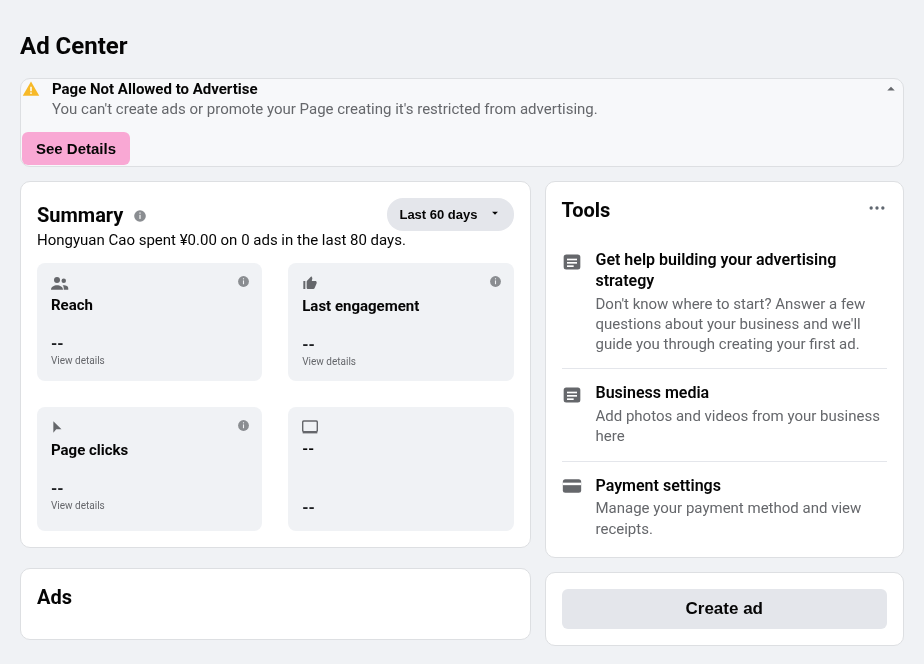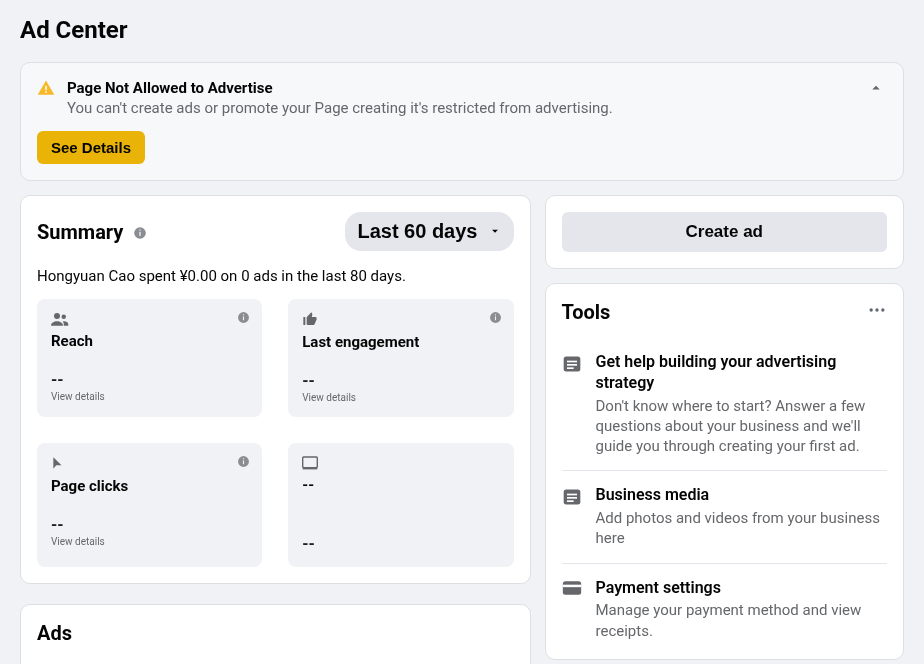--- a/index.html
+++ b/index.html
@@ -7,26 +7,26 @@
     margin: 0;
     padding: 16px 20px;
     background: #f0f2f5;
     font-family: -apple-system, BlinkMacSystemFont, "Segoe UI", Roboto, Helvetica, Arial, sans-serif;
     color: #050505;
     width: 924px;
   }
   h1.page-title {
     font-size: 24px;
     font-weight: 700;
-    margin: 0 0 18px 0;
+    margin: 16px 0 18px 0;
   }
   .alert-card {
     border: 1px solid #dddfe2;
     border-radius: 10px;
-    padding: 16px;
+    padding: 1px;
     background: #f7f8fa;
     margin-bottom: 14px;
     position: relative;
   }
   .alert-row {
     display: flex;
     align-items: flex-start;
     gap: 12px;
   }
   .alert-body { flex: 1; }
@@ -40,21 +40,21 @@
     color: #65676b;
   }
   .chevron {
     width: 20px;
     height: 20px;
     color: #65676b;
     cursor: pointer;
   }
   .see-details-btn {
     margin-top: 14px;
-    background: #eab308;
+    background: #f9a8d4;
     border: none;
     border-radius: 6px;
     padding: 8px 14px;
     font-weight: 600;
     font-size: 15px;
     color: #050505;
     cursor: pointer;
   }
   .columns {
     display: flex;
@@ -64,42 +64,41 @@
   .col-right { flex: 1; display: flex; flex-direction: column; gap: 14px; }
   .card {
     background: #fff;
     border: 1px solid #dddfe2;
     border-radius: 10px;
     padding: 16px;
   }
   .summary-header {
     display: flex;
     justify-content: space-between;
-    margin-bottom: 16px;
   }
   .summary-title-wrap {
     display: flex;
     align-items: center;
     gap: 10px;
   }
   .section-title {
     font-size: 20px;
     font-weight: 700;
   }
   .info-dot {
     width: 14px; height: 14px;
     color: #8a8d91;
   }
   .dropdown {
     background: #e4e6eb;
     border: none;
     border-radius: 16px;
     padding: 8px 12px;
     font-weight: 600;
-    font-size: 20px;
+    font-size: 13px;
     color: #050505;
     display: flex;
     align-items: center;
     gap: 10px;
     cursor: pointer;
   }
   .summary-blurb {
     font-size: 15px;
     margin-bottom: 14px;
   }
@@ -305,24 +304,20 @@
       </div>
     </div>
 
     <div class="card ads-card">
       <span class="section-title">Ads</span>
     </div>
   </div>
 
   <div class="col-right">
     <div class="card">
-      <button class="create-ad-btn">Create ad</button>
-    </div>
-
-    <div class="card">
       <div class="tools-header">
         <span class="section-title">Tools</span>
         <span class="more-dots">
           <svg width="20" height="20" viewBox="0 0 24 24">
               <circle cx="5" cy="12" r="2" fill="currentColor"></circle>
               <circle cx="12" cy="12" r="2" fill="currentColor"></circle>
               <circle cx="19" cy="12" r="2" fill="currentColor"></circle>
             </svg>
         </span>
       </div>
@@ -363,14 +358,18 @@
               <rect x="1" y="1" width="22" height="16" rx="3" fill="currentColor"></rect>
               <rect x="1" y="5" width="22" height="3" fill="#fff"></rect>
             </svg>
         </span>
         <div>
           <div class="tool-title">Payment settings</div>
           <div class="tool-desc">Manage your payment method and view receipts.</div>
         </div>
       </div>
     </div>
+
+    <div class="card">
+      <button class="create-ad-btn">Create ad</button>
+    </div>
   </div>
 </div>
 
 </body></html>

